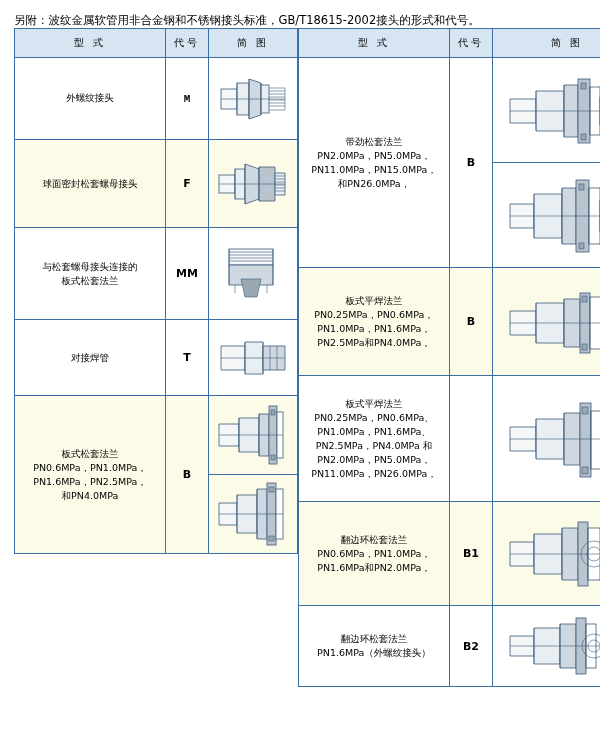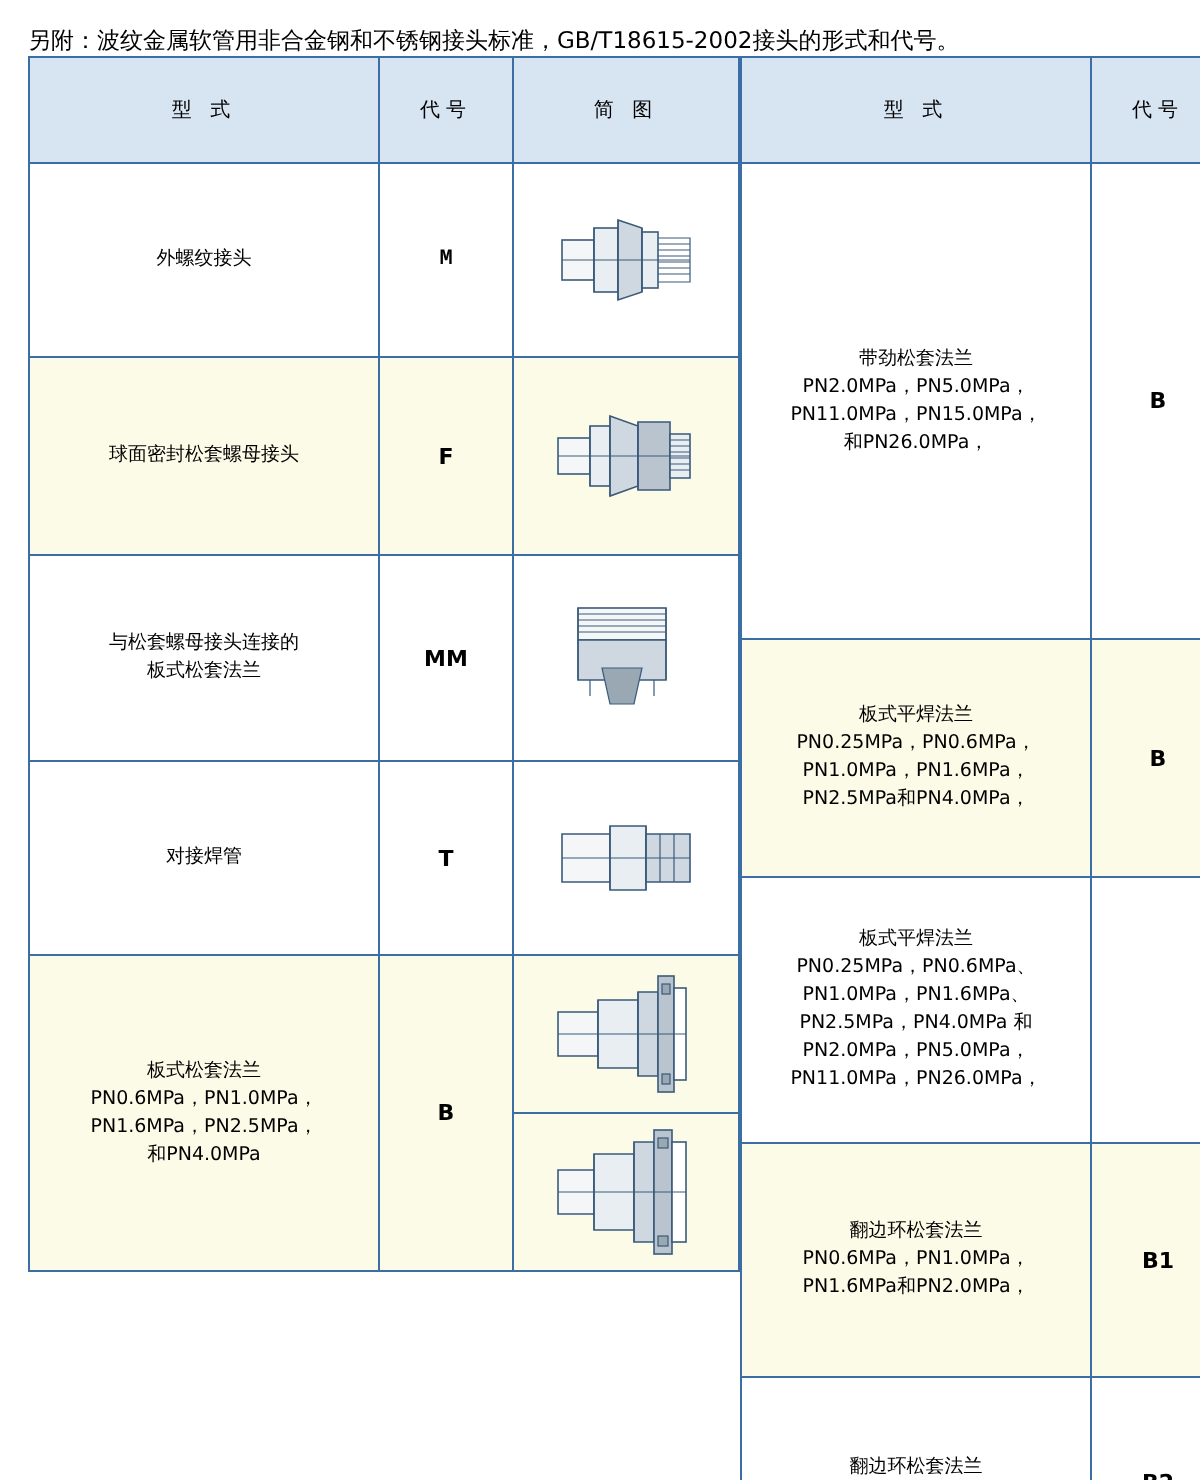--- a/index.html
+++ b/index.html
@@ -37,21 +37,21 @@
   table.spec {
     border-collapse: collapse;
     table-layout: fixed;
     font-size: 9.5px;
     background: #fff;
   }
   table.spec.left { width: 256px; }
   table.spec.right { width: 316px; margin-left: 0; }
   table.spec th, table.spec td {
     border: 1px solid #3a6ea5;
-    padding: 16px;
+    padding: 4px;
     vertical-align: middle;
     text-align: center;
   }
   table.spec thead th {
     background: #d7e4f2;
     height: 20px;
     font-weight: normal;
     font-size: 10px;
     letter-spacing: 3px;
     color: #000;
@@ -152,21 +152,21 @@
                 <g class="ln2">
                   <path d="M60 25 L70 25 M60 28 L70 28 M60 31 L70 31 M60 34 L70 34 M60 37 L70 37 M60 40 L70 40"></path>
                 </g>
                 <path class="ln2" d="M4 33 L70 33"></path>
                 <path class="ln2" d="M20 18 L20 48 M30 13 L30 53 M44 16 L44 50"></path>
               </svg>
             </div>
           </td>
         </tr>
 
-        <tr style="height:80px;margin-top:12px;">
+        <tr style="height:92px;margin-top:12px;">
           <td class="type center">
             <span>与松套螺母接头连接的</span><br>
             <span>板式松套法兰</span>
           </td>
           <td class="code">MM</td>
           <td class="fig">
             <div class="fig-wrap">
               <svg width="76" height="70" viewBox="0 0 76 70">
                 <rect class="fillC" x="14" y="10" width="44" height="16"></rect>
                 <path class="fillB" d="M14 26 L58 26 L58 46 L14 46 Z"></path>

